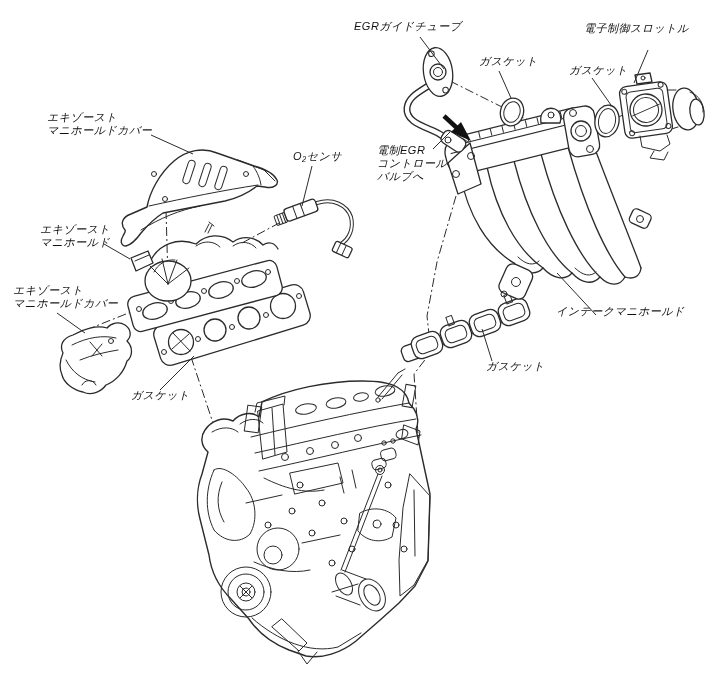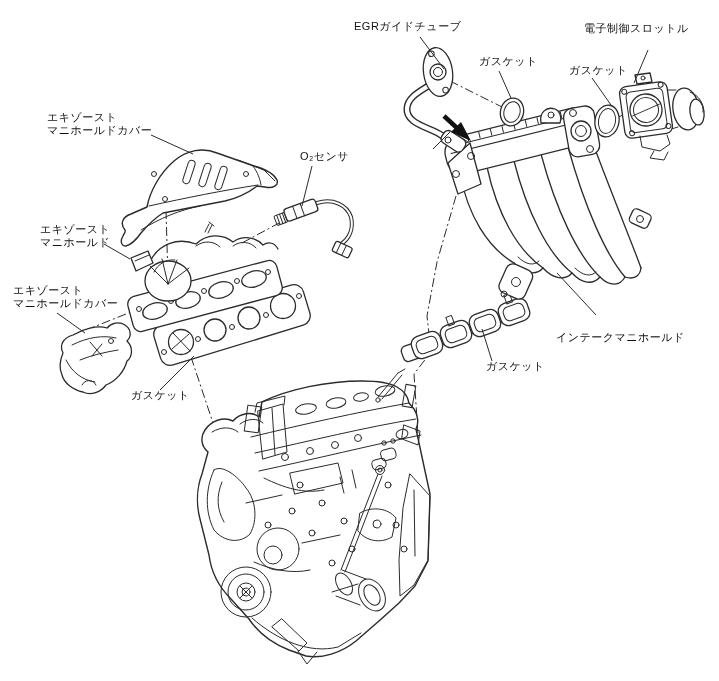--- a/index.html
+++ b/index.html
@@ -1,21 +1,21 @@
 <!DOCTYPE html>
 <html style="--bg: #ffffff; --line: #2b2b2b; --text: #111111; --arrow: #111111;"><head>
 <meta charset="utf-8">
 <style>
   :root{
     --bg:#ffffff; --line:#2b2b2b; --text:#111111; --arrow:#111111;
   }
   html,body{margin:0;padding:0;background:var(--bg);}
   .stage{
     position:relative;width:719px;height:681px;background:var(--bg);
-    font-family:"Liberation Sans","DejaVu Sans",sans-serif;overflow:hidden;
+    font-family:"Liberation Sans","DejaVu Sans",sans-serif;overflow:hidden;font-style:italic;
   }
   .stage svg{position:absolute;left:0;top:0;}
   .label{
     position:absolute;font-size:11px;line-height:13px;letter-spacing:0.5px;
     color:var(--text);white-space:pre-line;
   }
   .s  {stroke:var(--line);stroke-width:1.3;fill:none;stroke-linecap:round;stroke-linejoin:round;}
   .sf {stroke:var(--line);stroke-width:1.3;fill:#ffffff;stroke-linejoin:round;}
   .sd {stroke:var(--line);stroke-width:1;fill:none;stroke-linecap:round;stroke-linejoin:round;}
   .dash{stroke:var(--line);stroke-width:1;fill:none;stroke-dasharray:9 3 2 3;}
@@ -331,21 +331,24 @@
     <path class="lead" d="M 492,361 L 482,329"></path>
   </g>
 </svg>
 
   <div class="label" style="left:354px;top:20px">EGRガイドチューブ</div>
   <div class="label" style="left:479px;top:55px">ガスケット</div>
   <div class="label" style="left:569px;top:64px">ガスケット</div>
   <div class="label" style="left:584px;top:22px">電子制御スロットル</div>
   <div class="label" style="left:47px;top:111px">エキゾースト
 マニホールドカバー</div>
-  <div class="label" style="left:300px;top:150px">O₂センサ</div>
+  <div class="label" style="left:293px;top:150px">O₂センサ</div>
+  <div class="label" style="left:377px;top:144px">電制EGR
+コントロール
+バルブへ</div>
   <div class="label" style="left:40px;top:223px">エキゾースト
 マニホールド</div>
   <div class="label" style="left:13px;top:284px">エキゾースト
 マニホールドカバー</div>
   <div class="label" style="left:131px;top:389px">ガスケット</div>
-  <div class="label" style="left:556px;top:331px">インテークマニホールド</div>
+  <div class="label" style="left:556px;top:305px">インテークマニホールド</div>
   <div class="label" style="left:486px;top:360px">ガスケット</div>
 </div>
 
 </body></html>

